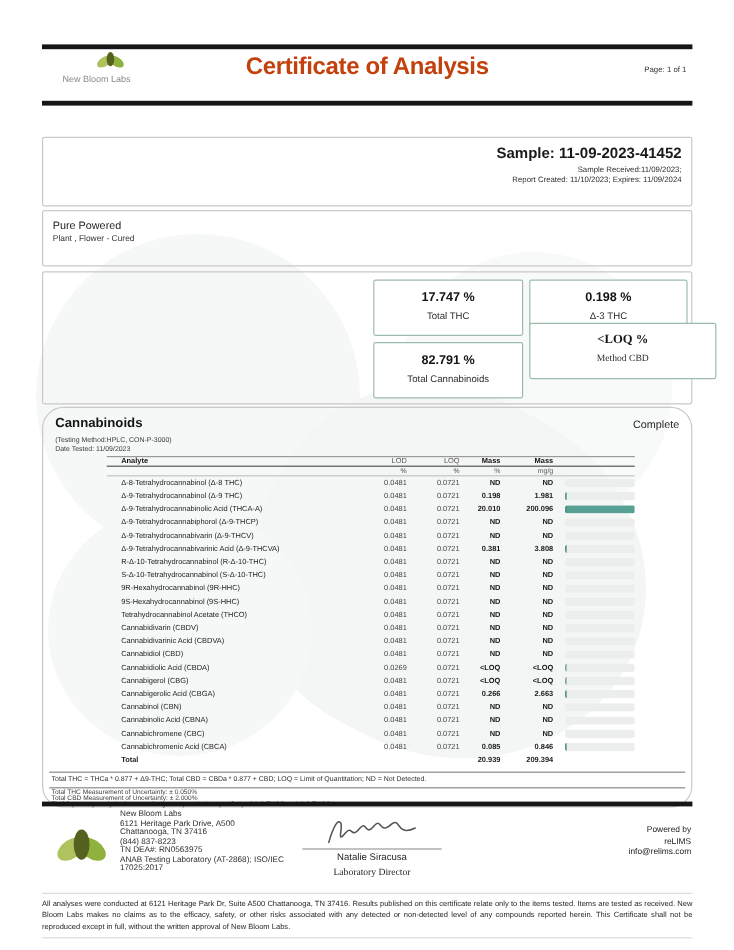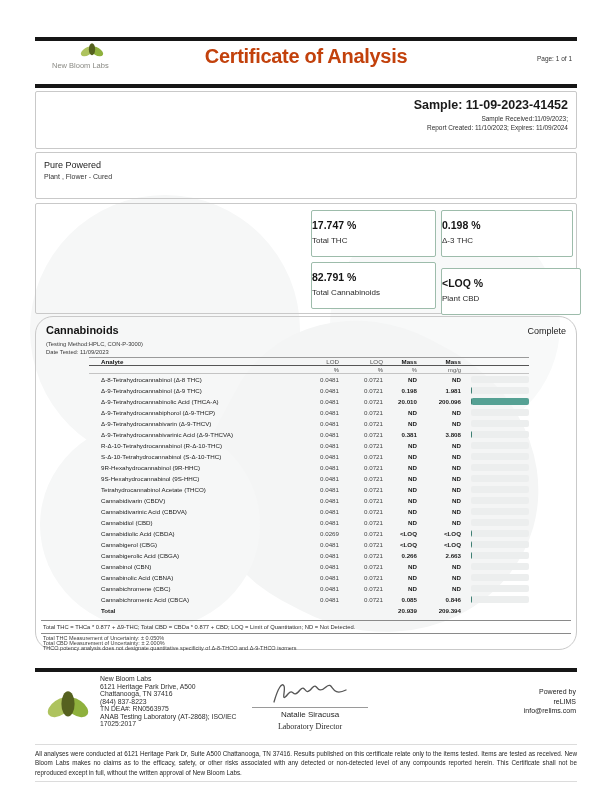--- a/index.html
+++ b/index.html
@@ -18,36 +18,36 @@
   .hbar { position:absolute; left:35px; width:542px; height:4px; background:#161616; }
   .bar-top1 { top:37px; } .bar-top2 { top:84px; } .bar-footer { top:668px; }
 
   
   .logo-head { position:absolute; left:52px; top:40px; width:110px; text-align:left; }
   .logo-head svg { display:block; margin-left:26px; }
   .logo-text { font-size:7.5px; color:#8a8a84; margin-top:1px; }
   .coa-title { position:absolute; left:0; right:0; top:45px; text-align:center; font-size:20px; font-weight:700; color:#c2410c; letter-spacing:-0.3px; }
   .page-num { position:absolute; right:40px; top:55px; font-size:6.5px; color:#333; }
 
-  .gbox { position:absolute; left:35px; width:542px; border:1px solid #c9c9c9; border-radius:2px; background:transparent; }
+  .gbox { position:absolute; left:35px; width:542px; border:1px solid #c9c9c9; border-radius:2px; background:transparent;margin-top:23px; }
   .sample-box { top:91px; height:58px; }
   .sample-inner { position:absolute; right:8px; top:6px; text-align:right; }
   .sample-id { font-size:12.5px; font-weight:700; color:#1a1a1a; }
   .sample-sub { font-size:6.5px; color:#2e2e2e; margin-top:2.5px; }
 
   .client-box { top:152px; height:47px; }
   .client-name { position:absolute; left:8px; top:7px; font-size:9px; color:#222; }
   .client-type { position:absolute; left:8px; top:20px; font-size:7px; color:#333; }
 
   .summary-box { top:203px; height:111px; }
-  .sumcell { position:absolute; border:1px solid #9dbcab; border-radius:2px; background:#fff; }
+  .sumcell { position:absolute; border:1px solid #9dbcab; border-radius:2px; background:#fff; text-align:center; }
   .sum1 { left:275px; top:6px;  width:125px; height:47px; }
   .sum2 { left:405px; top:6px;  width:132px; height:47px; }
   .sum3 { left:275px; top:58px; width:125px; height:47px; }
-  .sum4 { left:405px; top:64px; width:140px; height:47px; }
+  .sum4 { left:405px; top:42px; width:156px; height:47px;font-family:Liberation Serif, serif; }
   .sum-val { font-size:10.5px; font-weight:700; color:#141414; margin-top:8px; }
   .sum-lab { font-size:8px; color:#2b2b2b; margin-top:5px; }
 
   
   .canna-box { top:316px; height:334px;border-radius:18px; }
   .canna-title { position:absolute; left:10px; top:7px; font-size:11px; font-weight:700; color:#141414; }
   .canna-status { position:absolute; right:10px; top:9px; font-size:9px; color:#222; }
   .canna-method { position:absolute; left:10px; top:24px; font-size:5.8px; color:#3a3a3a; }
   .canna-date { position:absolute; left:10px; top:32px; font-size:5.8px; color:#3a3a3a; }
 
@@ -136,21 +136,21 @@
       <div class="sumcell sum2">
         <div class="sum-val">0.198 %</div>
         <div class="sum-lab">Δ-3 THC</div>
       </div>
       <div class="sumcell sum3">
         <div class="sum-val">82.791 %</div>
         <div class="sum-lab">Total Cannabinoids</div>
       </div>
       <div class="sumcell sum4">
         <div class="sum-val">&lt;LOQ %</div>
-        <div class="sum-lab">Plant CBD</div>
+        <div class="sum-lab">Method CBD</div>
       </div>
     </div>
 
     <div class="gbox canna-box">
       <div class="canna-title">Cannabinoids</div>
       <div class="canna-status">Complete</div>
       <div class="canna-method">(Testing Method:HPLC, CON-P-3000)</div>
       <div class="canna-date">Date Tested: 11/09/2023</div>
 
       <div class="table">

